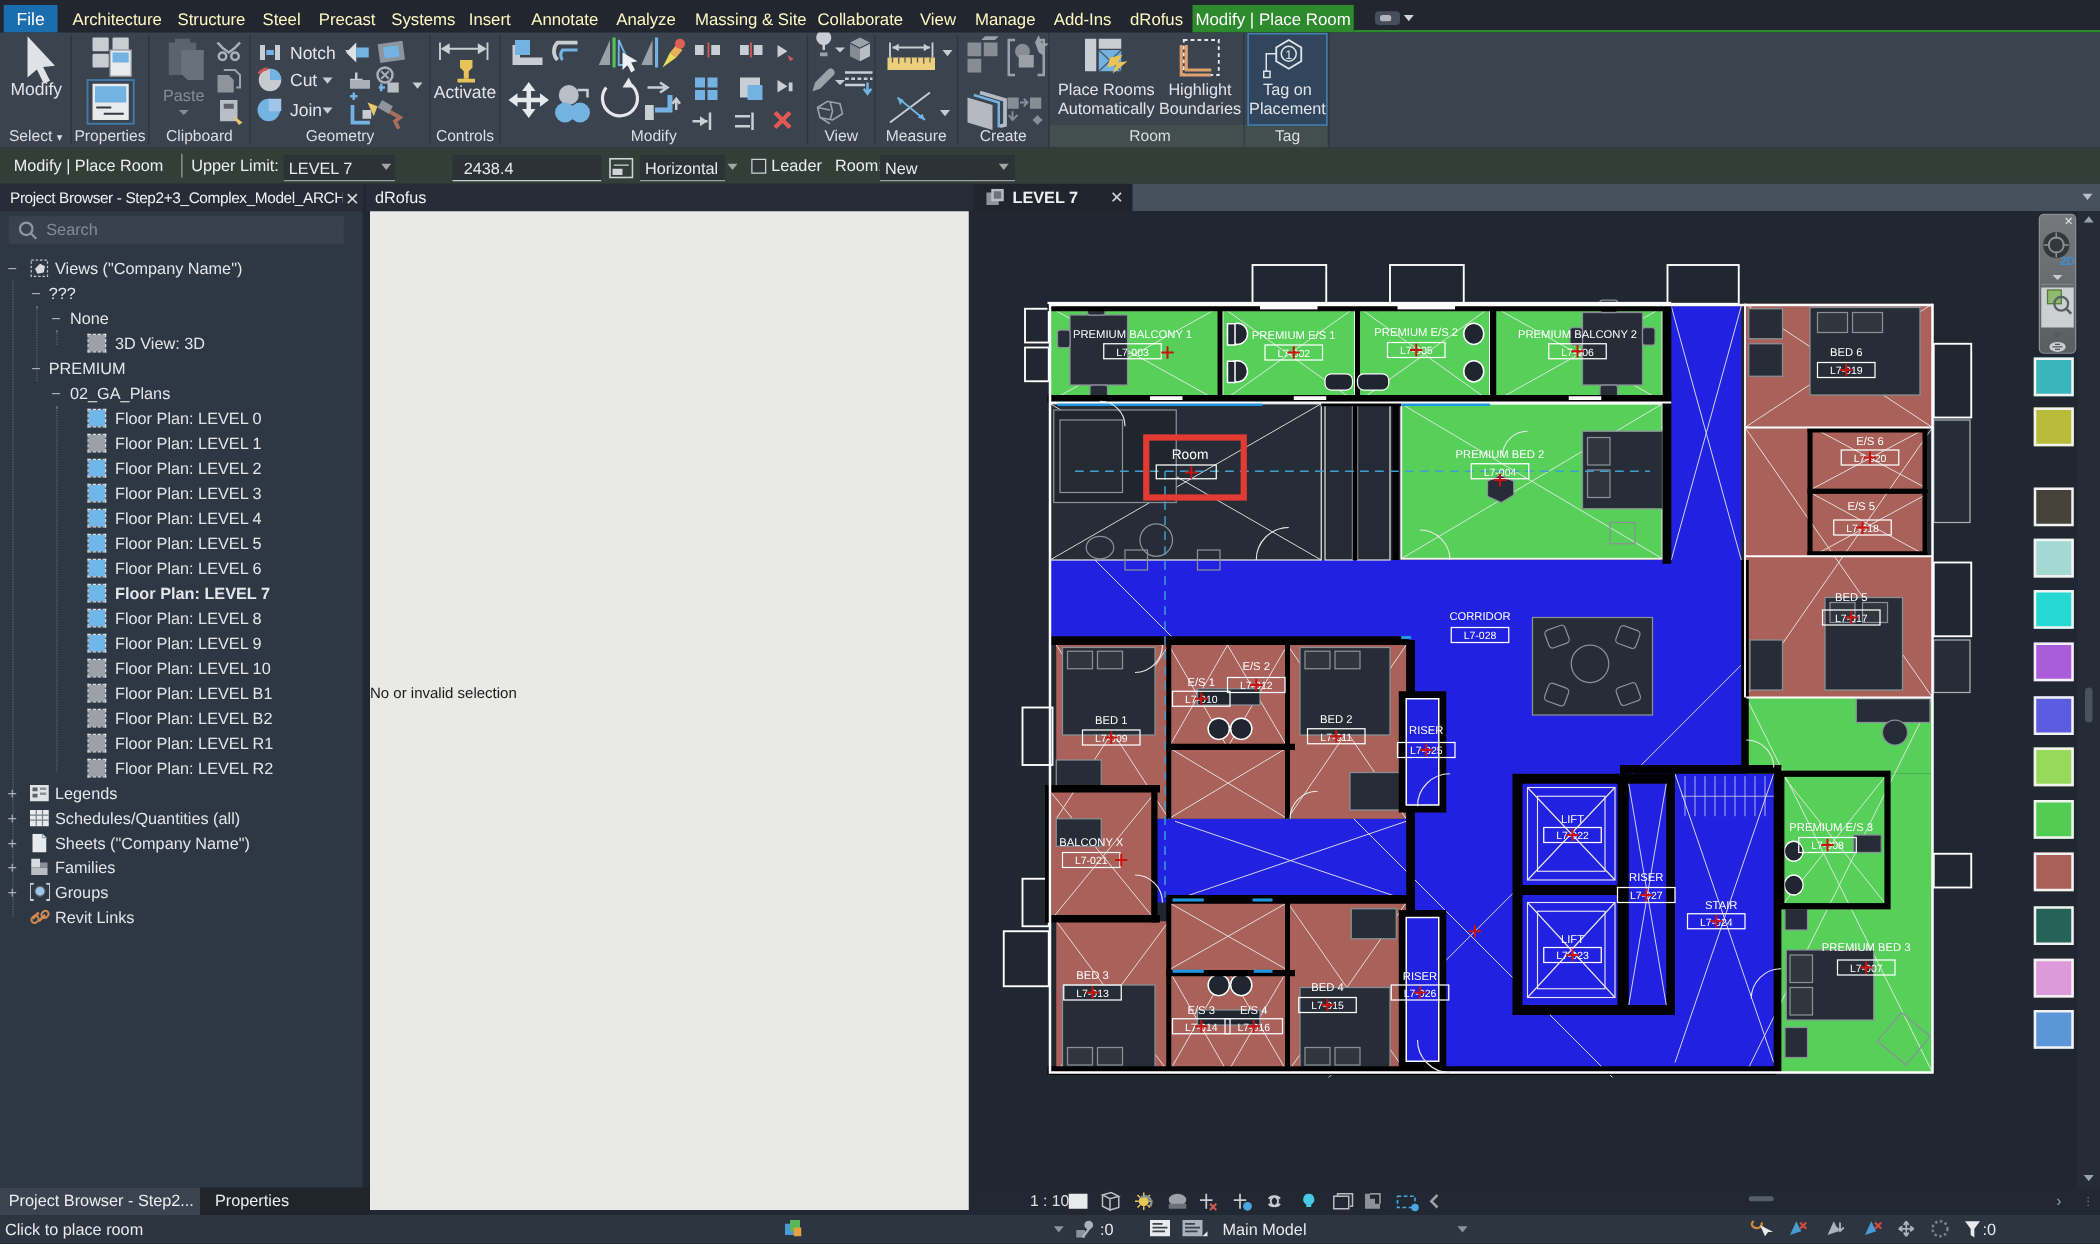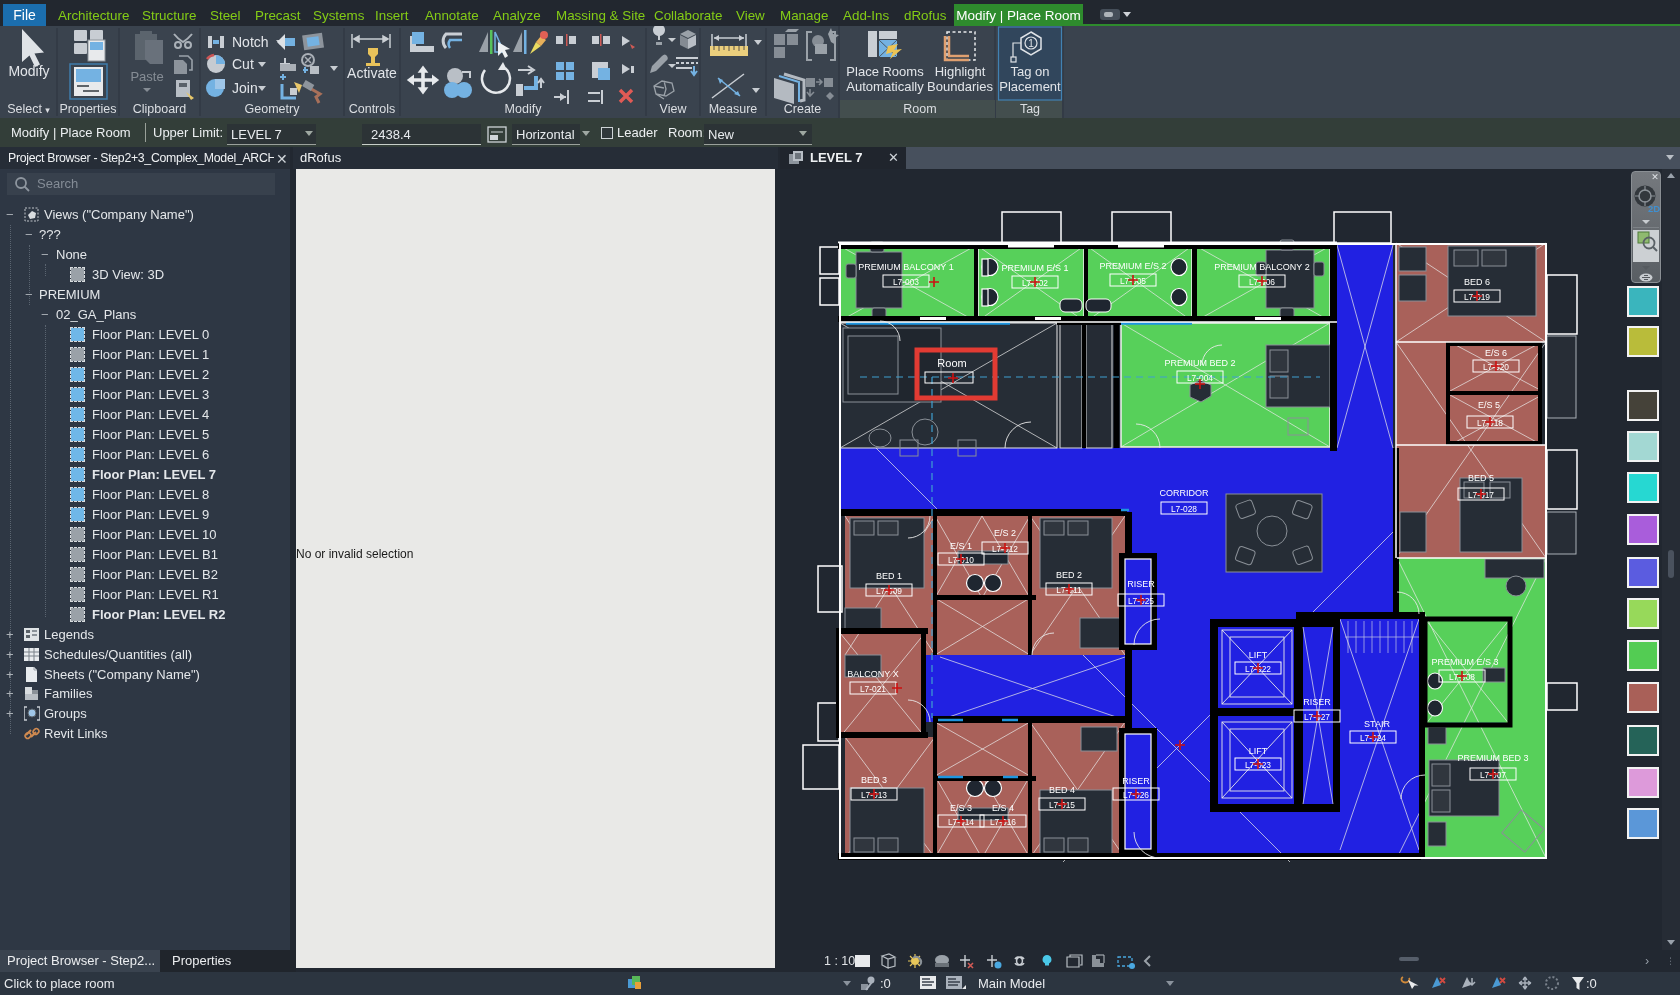--- a/index.html
+++ b/index.html
@@ -1,21 +1,21 @@
 <!DOCTYPE html>
 <html><head>
 <meta charset="utf-8">
 <style>
 * { margin:0; padding:0; box-sizing:border-box; }
 html,body { width:1680px; height:995px; overflow:hidden; background:#222831; font-family:"Liberation Sans", sans-serif; }
 #app { position:relative; width:1680px; height:995px; }
 .abs { position:absolute; }
 
 #menubar { left:0; top:0; width:1680px; height:26px; background:#22272f; }
-.menuitem { position:absolute; top:4px; height:22px; color:#84cc16; font-size:13.4px; display:flex; align-items:center; }
+.menuitem { position:absolute; top:4px; height:22px; color:#fef9c3; font-size:13.4px; display:flex; align-items:center; }
 #ctxtab { position:absolute; left:954px; top:4px; width:129px; height:22px; background:#2e8b2d; color:#fff; font-size:13.5px; display:flex; align-items:center; justify-content:center; }
 #greenline { position:absolute; left:1083px; top:24px; width:597px; height:2px; background:#2e8b2d; }
 
 #ribbon { left:0; top:26px; width:1680px; height:92px; background:#3a434e; }
 .rlabel { position:absolute; top:100px; height:18px; color:#dbdee2; font-size:12.5px; text-align:center; line-height:18px; }
 
 #optbar { left:0; top:118px; width:1680px; height:29px; background:#333e39; color:#eceff1; font-size:13px; }
 .opt { position:absolute; top:118px; height:29px; display:flex; align-items:center; color:#eceff1; font-size:13px; }
 .ddown { background:#2c3336; border-bottom:1px solid #9aa09b; height:21px; color:#e8ebee; font-size:13px; display:flex; align-items:center; padding:0 4px; }
 
@@ -431,21 +431,21 @@
   <div class="treerow" style="top:565px;width:290px;">
         <span style="position:absolute;left:71px;top:3px;width:13px;height:13px;background:#9aa1a8;outline:1px dashed #d8dcdf;"></span>
         <span style="position:absolute;left:92px;top:0;font-weight:normal;">Floor Plan: LEVEL B2</span>
       </div>
   <div class="treerow" style="top:585px;width:290px;">
         <span style="position:absolute;left:71px;top:3px;width:13px;height:13px;background:#9aa1a8;outline:1px dashed #d8dcdf;"></span>
         <span style="position:absolute;left:92px;top:0;font-weight:normal;">Floor Plan: LEVEL R1</span>
       </div>
   <div class="treerow" style="top:605px;width:290px;">
         <span style="position:absolute;left:71px;top:3px;width:13px;height:13px;background:#9aa1a8;outline:1px dashed #d8dcdf;"></span>
-        <span style="position:absolute;left:92px;top:0;font-weight:bold;">Floor Plan: LEVEL R2</span>
+        <span style="position:absolute;left:92px;top:0;font-weight:normal;">Floor Plan: LEVEL R2</span>
       </div>
   <div class="treerow" style="top:625px;width:290px;">
         <span style="position:absolute;left:6px;top:0;width:10px;color:#aab0b6;font-size:13px;">+</span>
         <svg style="position:absolute;left:24px;top:2px;" width="16" height="15">
           <rect x="0" y="1" width="15" height="13" fill="#dfe3e6"></rect>
           <rect x="2" y="3" width="4" height="3" fill="#5a6168"></rect>
           <rect x="2" y="8" width="4" height="3" fill="#5a6168"></rect>
           <rect x="8" y="3" width="5" height="2" fill="#8a9198"></rect>
           <rect x="8" y="7" width="5" height="2" fill="#8a9198"></rect>
         </svg>

